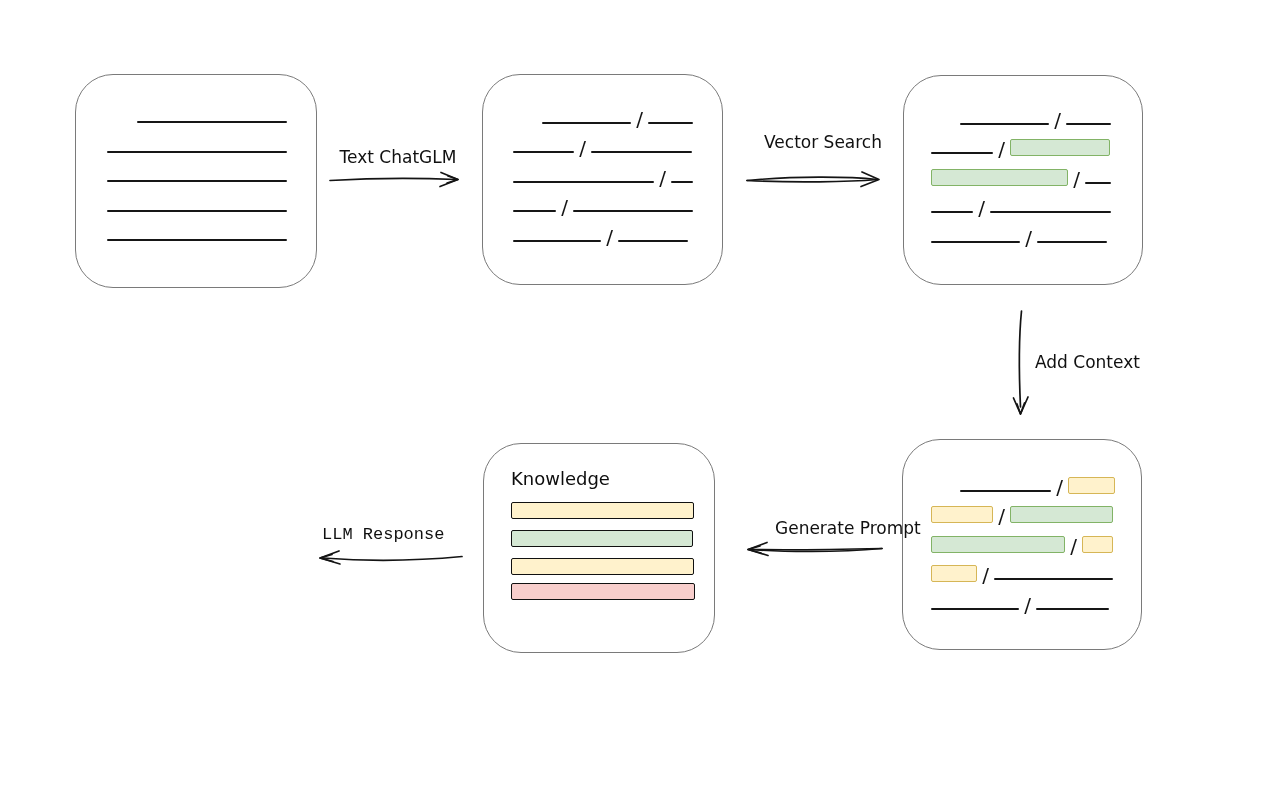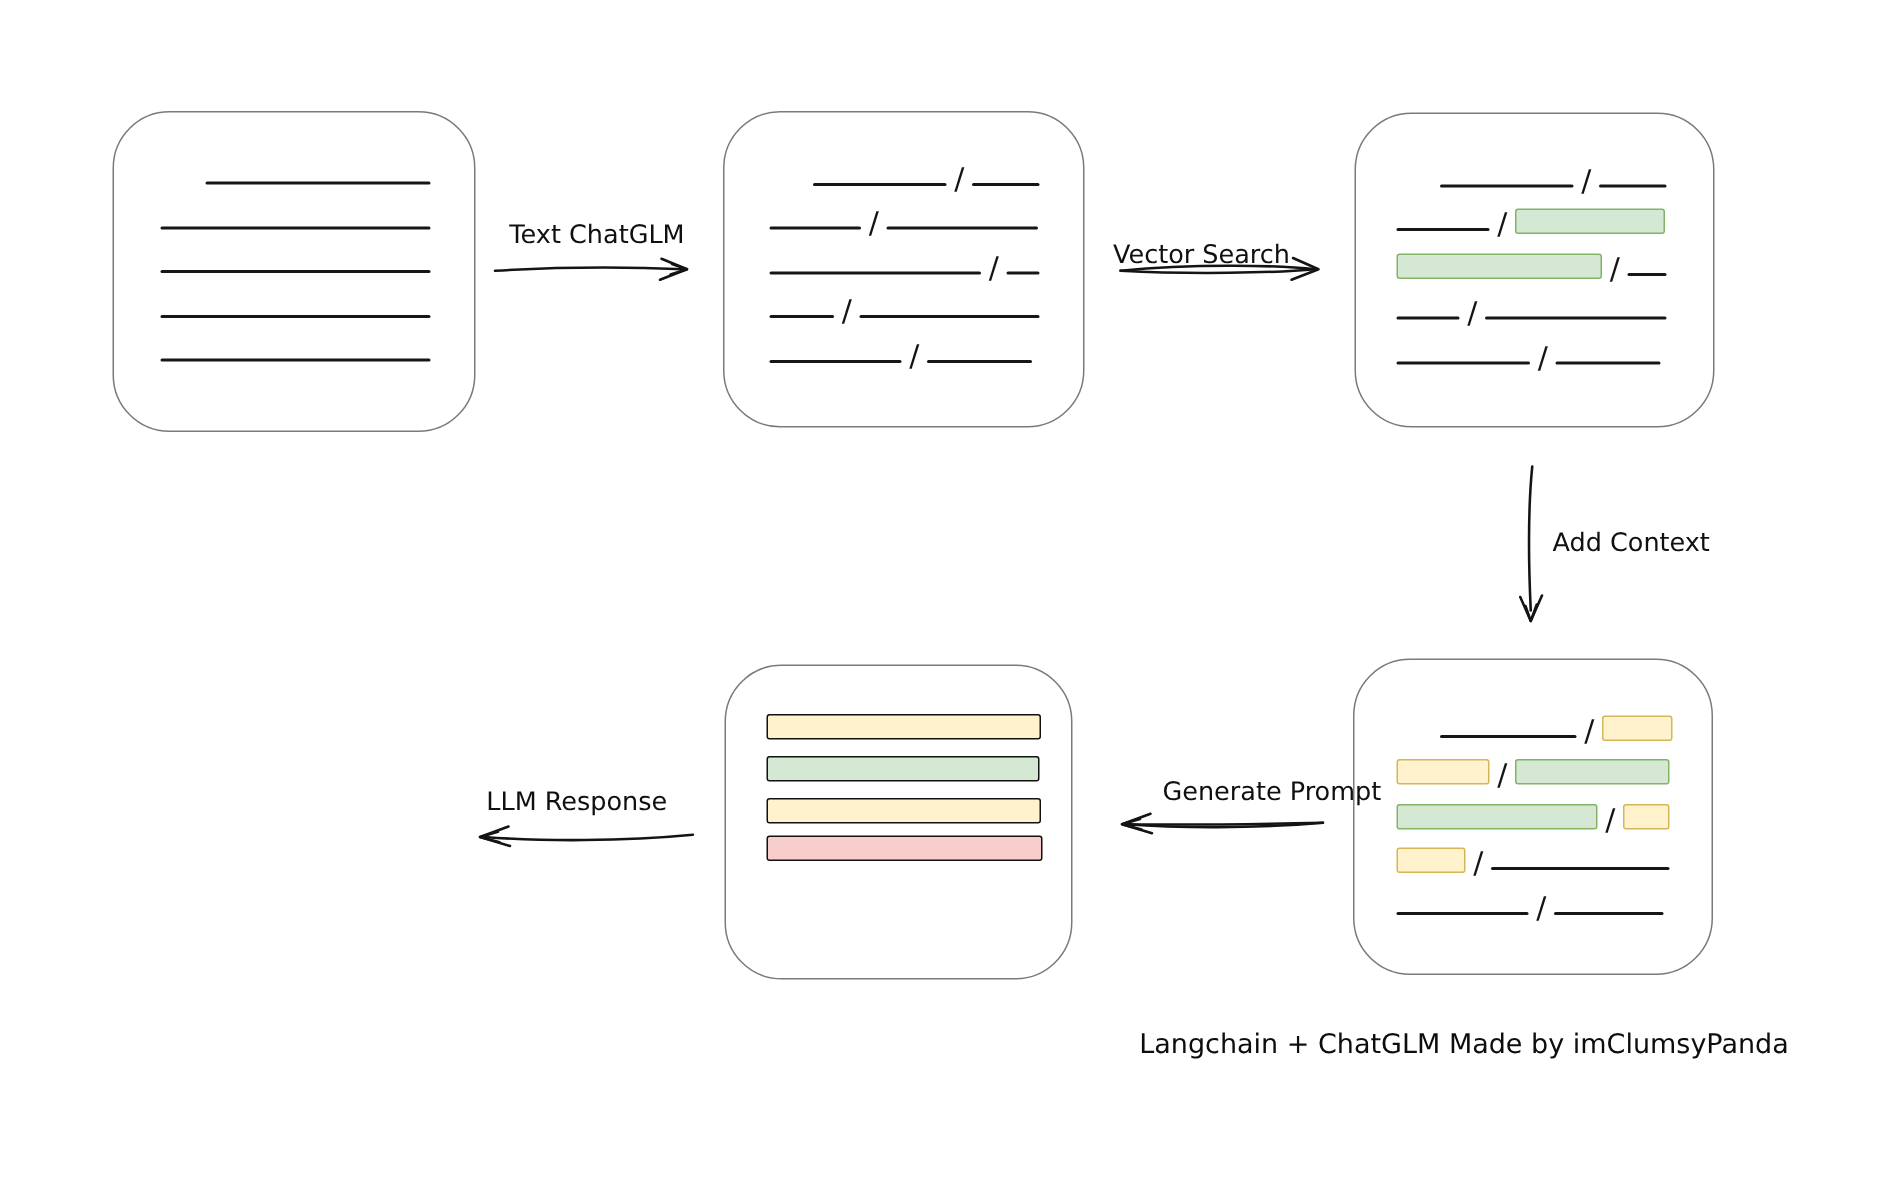--- a/index.html
+++ b/index.html
@@ -39,24 +39,24 @@
   .q-heading { margin-top: 13px; }
   .q-bars .bar { margin-top: 8px; }
 
   .answer-lines { padding-top: 31px; }
 
   .arrow-label {
     position: absolute; font-size: 17px; line-height: 20px;
     white-space: nowrap; color: #101010;
   }
   #lbl-text-splitter   { left: 330px; top: 147px; width: 136px; text-align: center; }
-  #lbl-vector-search   { left: 742px; top: 160px; width: 140px; text-align: left; }
+  #lbl-vector-search   { left: 742px; top: 132px; width: 140px; text-align: right; }
   #lbl-add-context     { left: 1035px; top: 352px; text-align: right; }
   #lbl-generate-prompt { left: 735px; top: 518px; width: 150px; text-align: left; margin-left: 40px; }
-  #lbl-llm-response    { left: 312px; top: 525px; width: 145px; text-align: center; }
+  #lbl-llm-response    { left: 322px; top: 525px; width: 145px; text-align: left; font-family: Liberation Mono, monospace; }
 
   .arrow-svg { position: absolute; overflow: visible; }
   .arrow-svg path { stroke: #141414; stroke-width: 1.7; fill: none; stroke-linecap: round; stroke-linejoin: round; }
 
   .caption {
     position: absolute; left: 756px; top: 686px; width: 440px;
     text-align: center; font-size: 18px; color: #0d0d0d;
   }
 </style>
 </head>
@@ -160,20 +160,21 @@
         <div class="hline" style="width: 119px;"></div>
       </div>
       <div class="chunk-row">
         <div class="hline" style="width: 88px;"></div>
         <span class="slash">/</span>
         <div class="hline" style="width: 73px;"></div>
       </div>
     </div>
 
   <div class="node" id="box-prompt">
+    <div class="box-heading" style="margin-top:2px;">Knowledge</div>
     <div>
         <div class="bar yellow" style="width: 183px;"></div>
         <div class="bar green" style="width: 182px;"></div>
         <div class="bar yellow" style="width: 183px;"></div>
       </div>
     <div class="q-bars">
         <div class="bar red" style="width: 184px;"></div>
       </div>
   </div>
 
@@ -208,15 +209,14 @@
     <path d="M31 3.5 L12 10.5 L32 16.5"></path>
     <path d="M24 7 L12 10.5 L25 14"></path>
   </svg>
 
   <svg class="arrow-svg" style="left:310px; top:548px;" width="155" height="20">
     <path d="M152 8.5 C 105 13 52 13 13 10"></path>
     <path d="M29 3 L10 10 L30 16"></path>
     <path d="M22 6.5 L10 10 L23 13.5"></path>
   </svg>
 
-  <div class="caption">Langchain + ChatGLM Made by imClumsyPanda</div>
 
 </div>
 
 </body></html>

